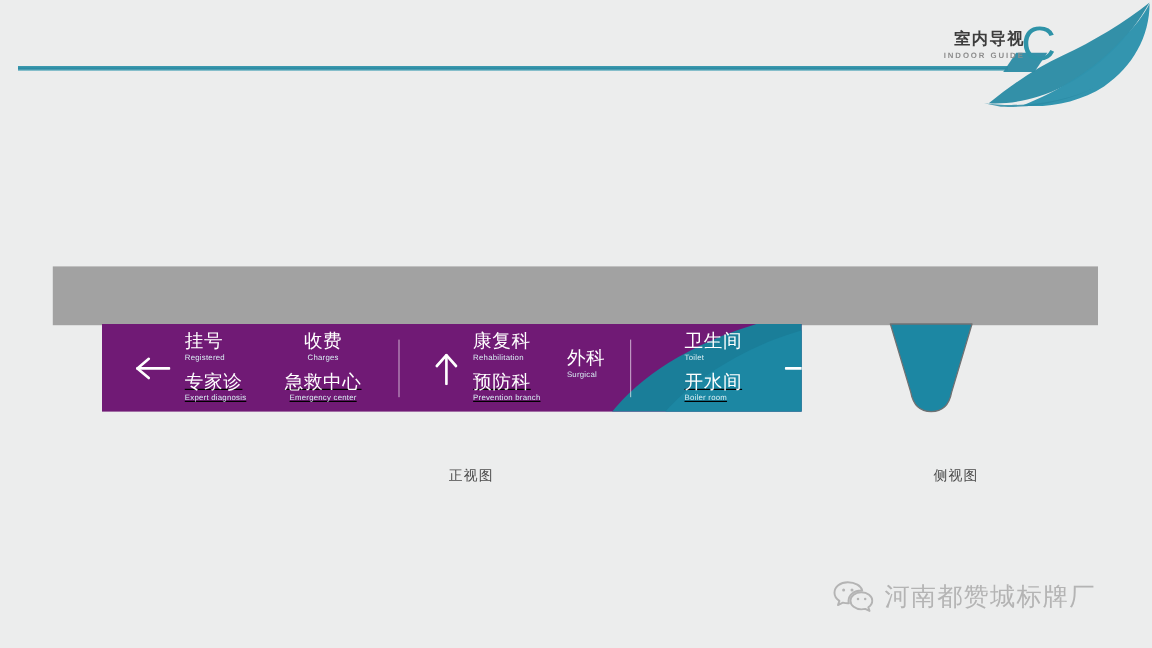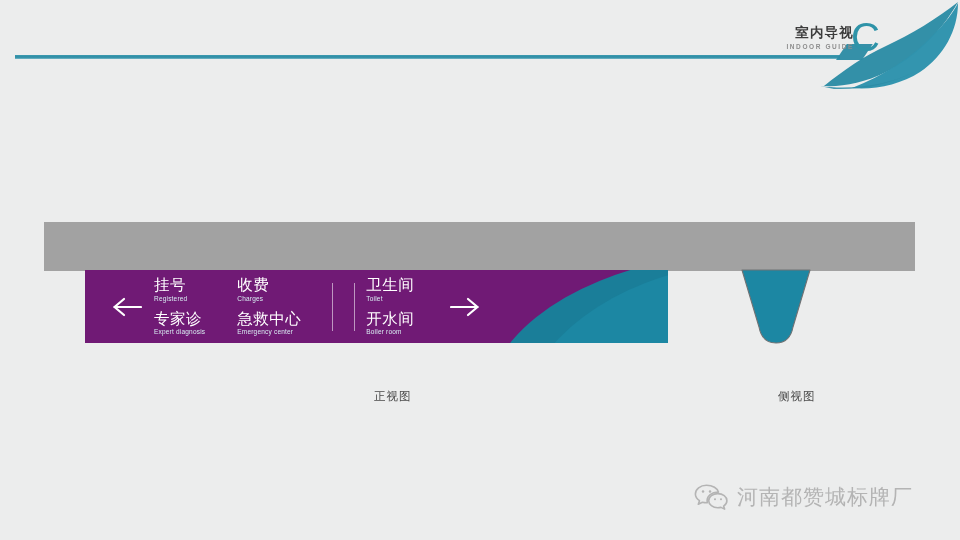--- a/index.html
+++ b/index.html
@@ -153,21 +153,21 @@
     display: flex;
     align-items: center;
     flex: 0 0 auto;
   }
   .col {
     display: flex;
     flex-direction: column;
     justify-content: center;
   }
   .entry { line-height: 1; }
-  .entry + .entry { margin-top: 9px; }
+  .entry + .entry { margin-top: 9px; text-decoration: underline; }
   .cn {
     font-size: 15.5px;
     color: #ffffff;
     letter-spacing: .5px;
     white-space: nowrap;
     line-height: 1.05;
   }
   .en {
     font-size: 6.5px;
     color: #d9eef3;
@@ -253,38 +253,62 @@
           <div class="entry">
             <div class="cn">挂号</div>
             <div class="en">Registered</div>
           </div>
           <div class="entry">
             <div class="cn">专家诊</div>
             <div class="en">Expert diagnosis</div>
           </div>
         </div>
 
-        <div class="col" style="margin-left:32px;">
+        <div class="col" style="margin-left:32px;text-align:center;">
           <div class="entry">
             <div class="cn">收费</div>
             <div class="en">Charges</div>
           </div>
           <div class="entry">
             <div class="cn">急救中心</div>
             <div class="en">Emergency center</div>
           </div>
         </div>
       </div>
 
       <div class="sign-sep" style="margin-left:31px;"></div>
 
+      <div class="grp" style="margin-left:27px;">
+        <svg class="arrow" width="24" height="28" viewBox="0 0 24 28">
+          <path d="M4 12 L12 3 L20 12" fill="none" stroke="#ffffff" stroke-width="2.2" stroke-linecap="round" stroke-linejoin="round"></path>
+          <path d="M12 3 L12 27" fill="none" stroke="#ffffff" stroke-width="2.2" stroke-linecap="round"></path>
+        </svg>
+
+        <div class="col" style="margin-left:10px;">
+          <div class="entry">
+            <div class="cn">康复科</div>
+            <div class="en">Rehabilitation</div>
+          </div>
+          <div class="entry">
+            <div class="cn">预防科</div>
+            <div class="en">Prevention branch</div>
+          </div>
+        </div>
+
+        <div class="col" style="margin-left:22px; align-self:flex-start; margin-top:14px;">
+          <div class="entry">
+            <div class="cn">外科</div>
+            <div class="en">Surgical</div>
+          </div>
+        </div>
+      </div>
 
       <div class="sign-sep" style="margin-left:21px;"></div>
 
-      <div class="grp" style="margin-left:11px;gap:24px;">
+      <div class="grp" style="margin-left:44px;gap:24px;">
         <div class="col">
           <div class="entry">
             <div class="cn">卫生间</div>
             <div class="en">Toilet</div>
           </div>
           <div class="entry">
             <div class="cn">开水间</div>
             <div class="en">Boiler room</div>
           </div>
         </div>

